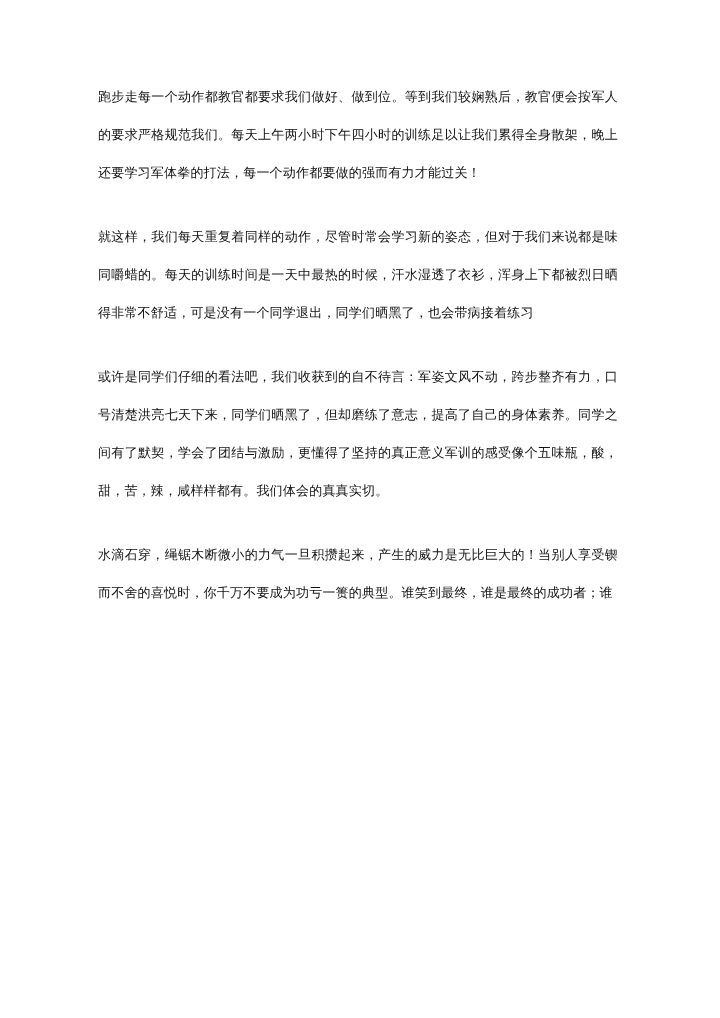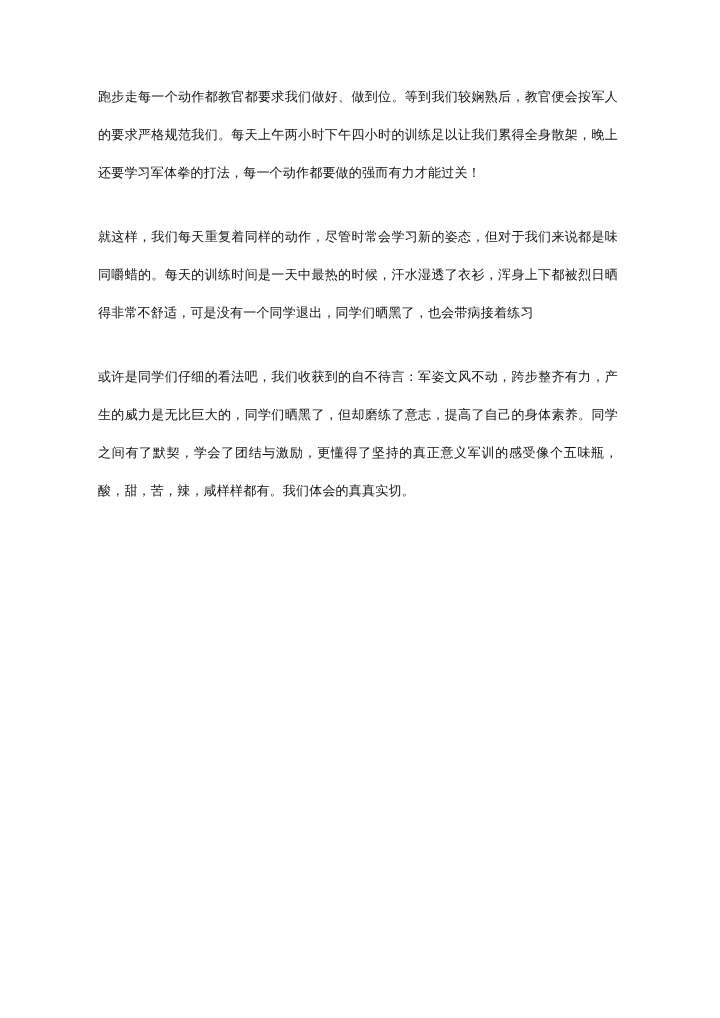--- a/index.html
+++ b/index.html
@@ -41,15 +41,16 @@
     margin-bottom: 0;
   }
 </style>
 </head>
 <body>
 
 <div class="page">
   <div class="doc-body">
     <p class="para">跑步走每一个动作都教官都要求我们做好、做到位。等到我们较娴熟后，教官便会按军人的要求严格规范我们。每天上午两小时下午四小时的训练足以让我们累得全身散架，晚上还要学习军体拳的打法，每一个动作都要做的强而有力才能过关！</p>
     <p class="para">就这样，我们每天重复着同样的动作，尽管时常会学习新的姿态，但对于我们来说都是味同嚼蜡的。每天的训练时间是一天中最热的时候，汗水湿透了衣衫，浑身上下都被烈日晒得非常不舒适，可是没有一个同学退出，同学们晒黑了，也会带病接着练习</p>
-    <p class="para">或许是同学们仔细的看法吧，我们收获到的自不待言：军姿文风不动，跨步整齐有力，产生的威力是无比巨大的，同学们晒黑了，但却磨练了意志，提高了自己的身体素养。同学之间有了默契，学会了团结与激励，更懂得了坚持的真正意义军训的感受像个五味瓶，酸，甜，苦，辣，咸样样都有。我们体会的真真实切。</p>
+    <p class="para">或许是同学们仔细的看法吧，我们收获到的自不待言：军姿文风不动，跨步整齐有力，口号清楚洪亮七天下来，同学们晒黑了，但却磨练了意志，提高了自己的身体素养。同学之间有了默契，学会了团结与激励，更懂得了坚持的真正意义军训的感受像个五味瓶，酸，甜，苦，辣，咸样样都有。我们体会的真真实切。</p>
+    <p class="para">水滴石穿，绳锯木断微小的力气一旦积攒起来，产生的威力是无比巨大的！当别人享受锲而不舍的喜悦时，你千万不要成为功亏一篑的典型。谁笑到最终，谁是最终的成功者；谁</p>
   </div>
 </div>
 
 </body></html>

